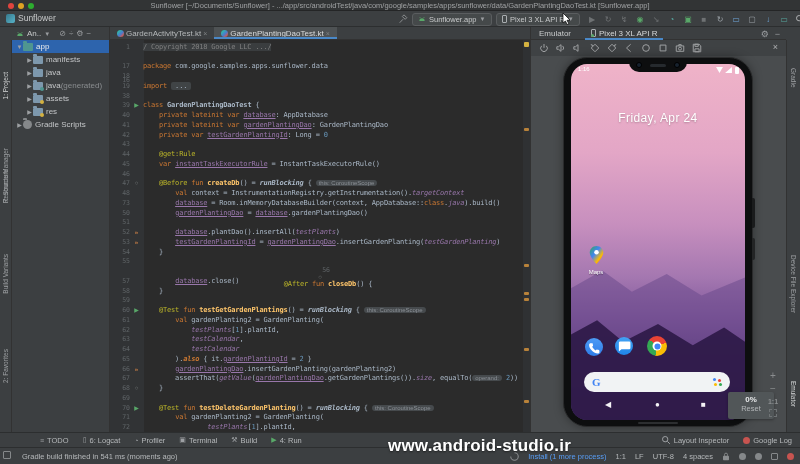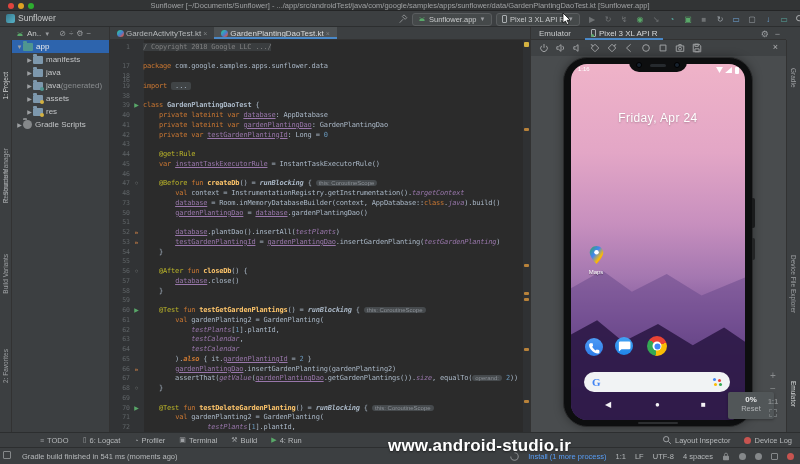--- a/index.html
+++ b/index.html
@@ -401,21 +401,21 @@
         <div class="cl" style="top: 206.75px;">
           <span class="ln">54</span>
           <span class="gi"></span>
           <span class="code"><span class="tk-p">    }</span></span>
         </div>
         <div class="cl" style="top: 216.5px;">
           <span class="ln">55</span>
           <span class="gi"></span>
           <span class="code"></span>
         </div>
-        <div class="cl" style="top: 226.25px;">
+        <div class="cl" style="top: 226.25px; flex-direction: column;">
           <span class="ln">56</span>
           <span class="gi" style="color: rgb(127, 130, 132);">○</span>
           <span class="code"><span class="tk-p">    </span><span class="tk-a">@After</span><span class="tk-p"> </span><span class="tk-k">fun</span><span class="tk-p"> </span><span class="tk-f">closeDb</span><span class="tk-p">() {</span></span>
         </div>
         <div class="cl" style="top: 236px;">
           <span class="ln">57</span>
           <span class="gi"></span>
           <span class="code"><span class="tk-p">        </span><span class="tk-u">database</span><span class="tk-p">.close()</span></span>
         </div>
         <div class="cl" style="top: 245.75px;">
@@ -671,21 +671,21 @@
     <div id="bb-right">
         <span class="bbtn" style="margin-right: 0px;">
           <svg width="10" height="10" viewBox="0 0 12 12">
             <path d="M5 1.8a3.2 3.2 0 1 1 0 6.4 3.2 3.2 0 0 1 0-6.4z" stroke="#9da0a3" stroke-width="1.2" fill="none"></path>
             <path d="M7.6 7.6l3 3" stroke="#9da0a3" stroke-width="1.2" fill="none"></path>
           </svg>
           <span>Layout Inspector</span>
         </span>
         <span class="bbtn" style="margin-right: 0px;">
           <span class="reddot"></span>
-          <span>Device Log</span>
+          <span>Google Log</span>
         </span>
       </div>
   </div>
 
   <div id="statusbar" class="abs">
     <span id="sb-msg">Gradle build finished in 541 ms (moments ago)</span>
     <div id="sb-right">
       <svg width="9" height="9" viewBox="0 0 12 12">
           <path d="M6 1a5 5 0 1 1-5 5" stroke="#8a8d8f" stroke-width="1.4" fill="none"></path>
         </svg>

